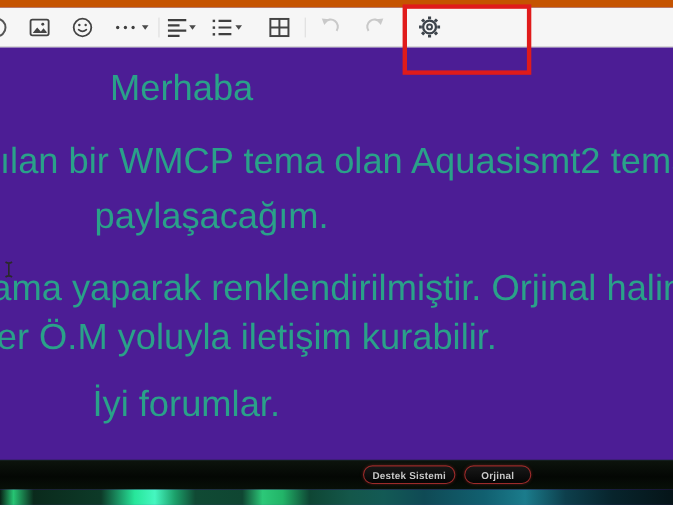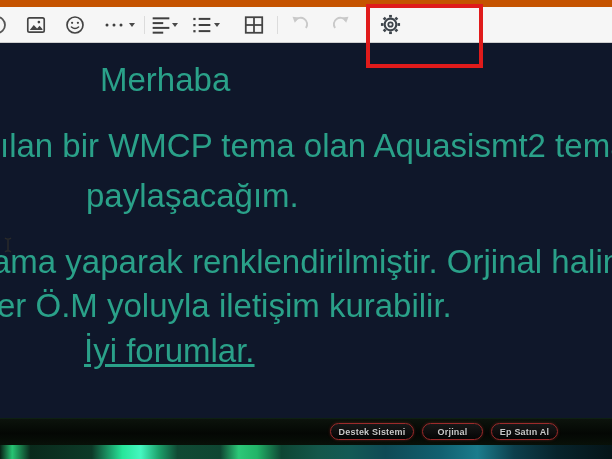--- a/index.html
+++ b/index.html
@@ -1,18 +1,18 @@
 <!DOCTYPE html>
 <html><head>
 <meta charset="utf-8">
 <style>
   html,body{margin:0;padding:0;background:#fff;}
   .screen{
     position:relative;width:612px;height:459px;overflow:hidden;
-    background:#0f172a;font-family:"Liberation Sans",sans-serif;
+    background:#4c1d95;font-family:"Liberation Sans",sans-serif;
   }
   
   .topbar{position:absolute;left:0;top:0;width:612px;height:7px;background:#c55300;}
   
   .toolbar{
     position:absolute;left:0;top:7px;width:612px;height:36px;
     background:#f6f6f6;border-bottom:1px solid #cfcfcf;box-sizing:border-box;
   }
   .tbtn{position:absolute;top:0;height:35px;display:flex;align-items:center;justify-content:center;}
   .tbtn svg{display:block;}
@@ -27,21 +27,21 @@
   
   .line{
     position:absolute;font-size:33px;line-height:40px;white-space:nowrap;
     color:#2aa189;letter-spacing:0;
   }
   .l1{left:100px;top:60px;}
   .l2{left:0px;top:126px;}
   .l3{left:62px;top:176px;margin-left:24px;}
   .l4{left:-8px;top:242px;}
   .l5{left:-3px;top:286px;}
-  .l6{left:84px;top:331px;text-decoration:underline;}
+  .l6{left:84px;top:347px;}
   
   .cursor{position:absolute;left:2px;top:236px;z-index:6;}
   
   .footer-bar{
     position:absolute;left:0;top:418px;width:612px;height:27px;
     background:linear-gradient(180deg,#0c130c 0%,#040704 55%,#081008 100%);
     border-top:1px solid #0e2012;box-sizing:border-box;
   }
   .pill{
     position:absolute;top:4px;height:17px;box-sizing:border-box;
@@ -192,18 +192,17 @@
 
   <div class="cursor">
     <svg width="12" height="18" viewBox="0 0 12 18">
       <path d="M3 2.2 Q6 4.2 9 2.2 M3 15.8 Q6 13.8 9 15.8 M6 3.2 V14.8" fill="none" stroke="#2a2a2a" stroke-width="1.5"></path>
     </svg>
   </div>
 
   <div class="footer-bar">
     <div class="pill pill1">Destek Sistemi</div>
     <div class="pill pill2">Orjinal</div>
-    <div class="pill pill3">Ep Satın Al</div>
   </div>
 
   <div class="game-strip"></div>
 
 </div>
 
 </body></html>

